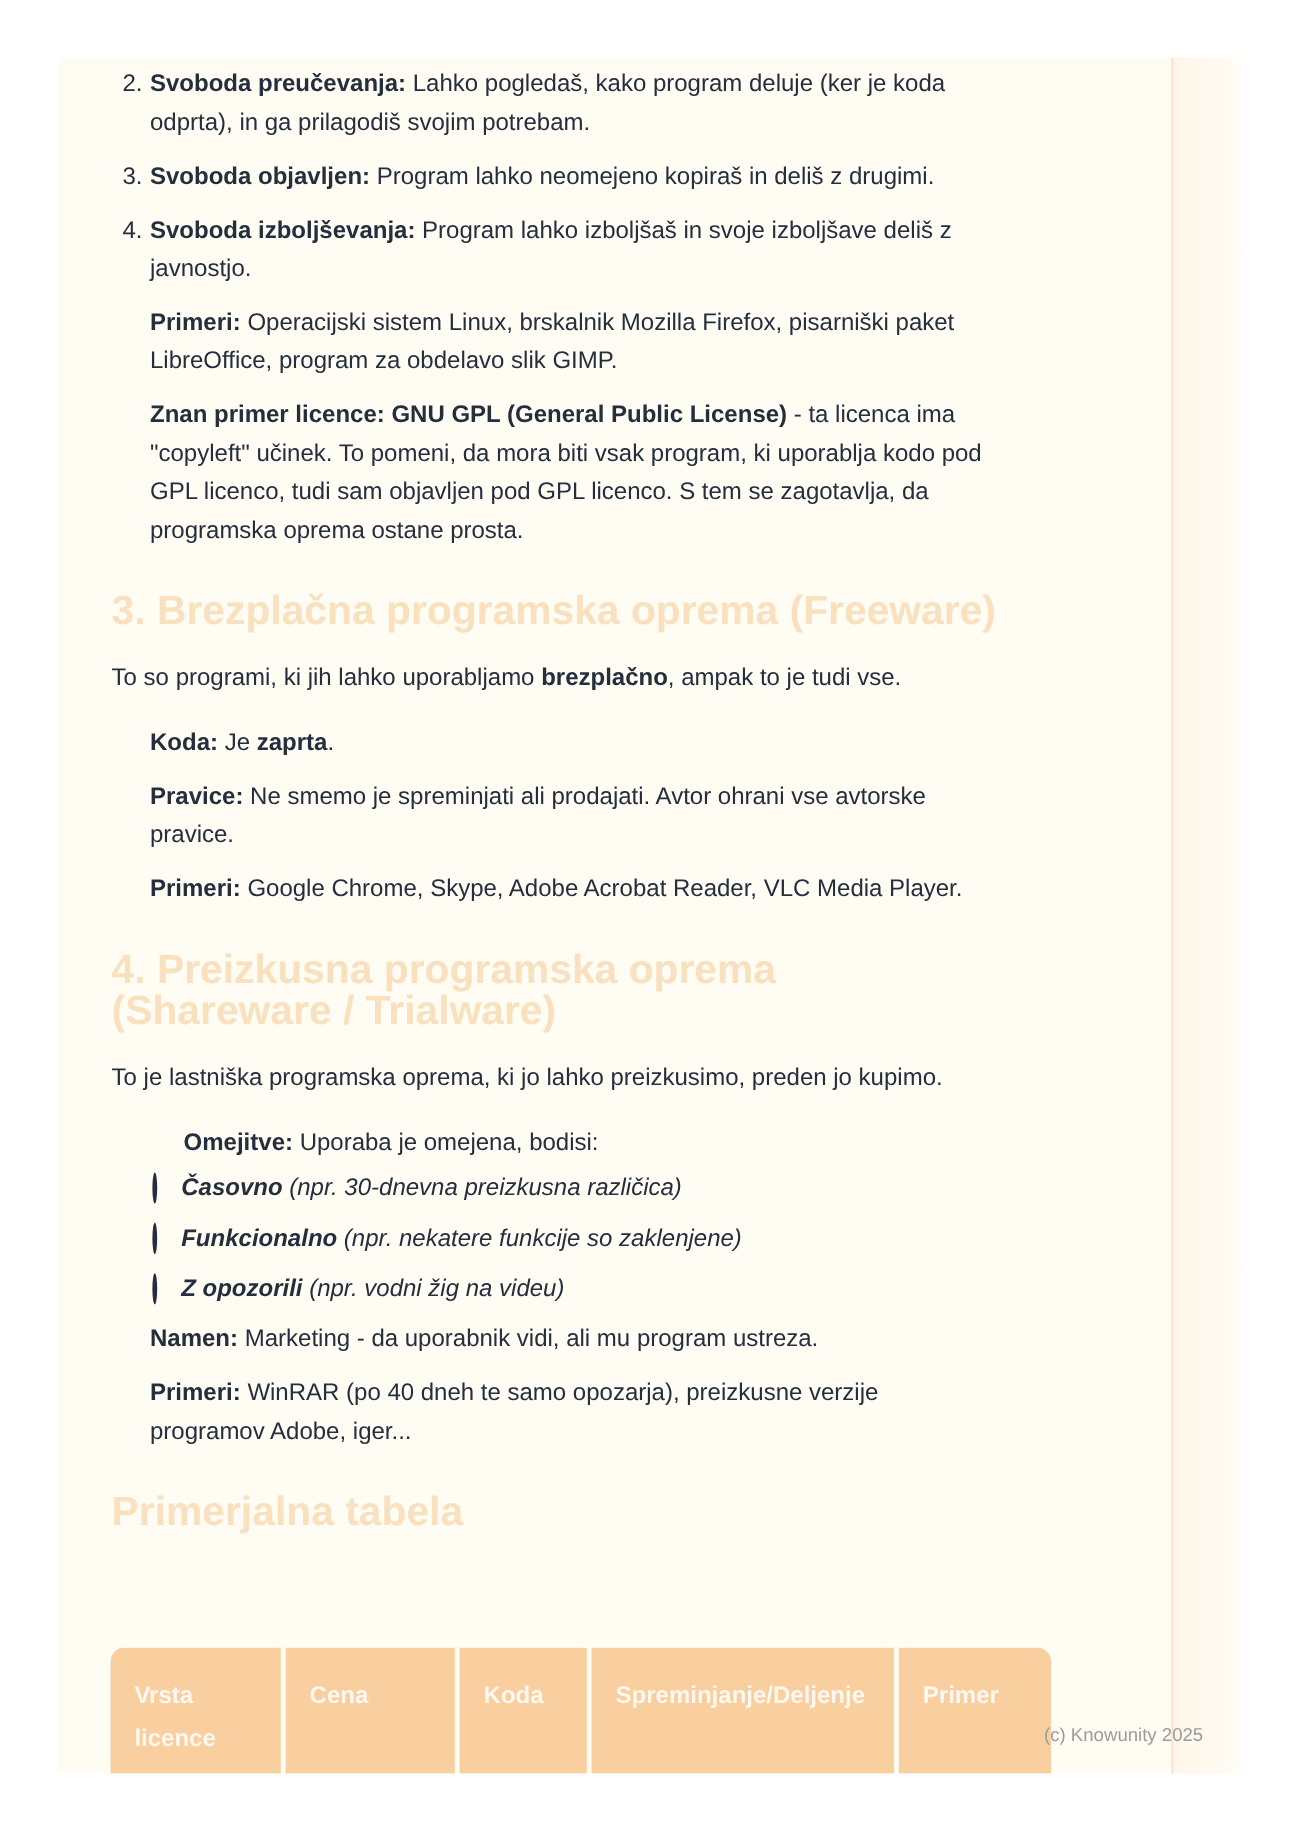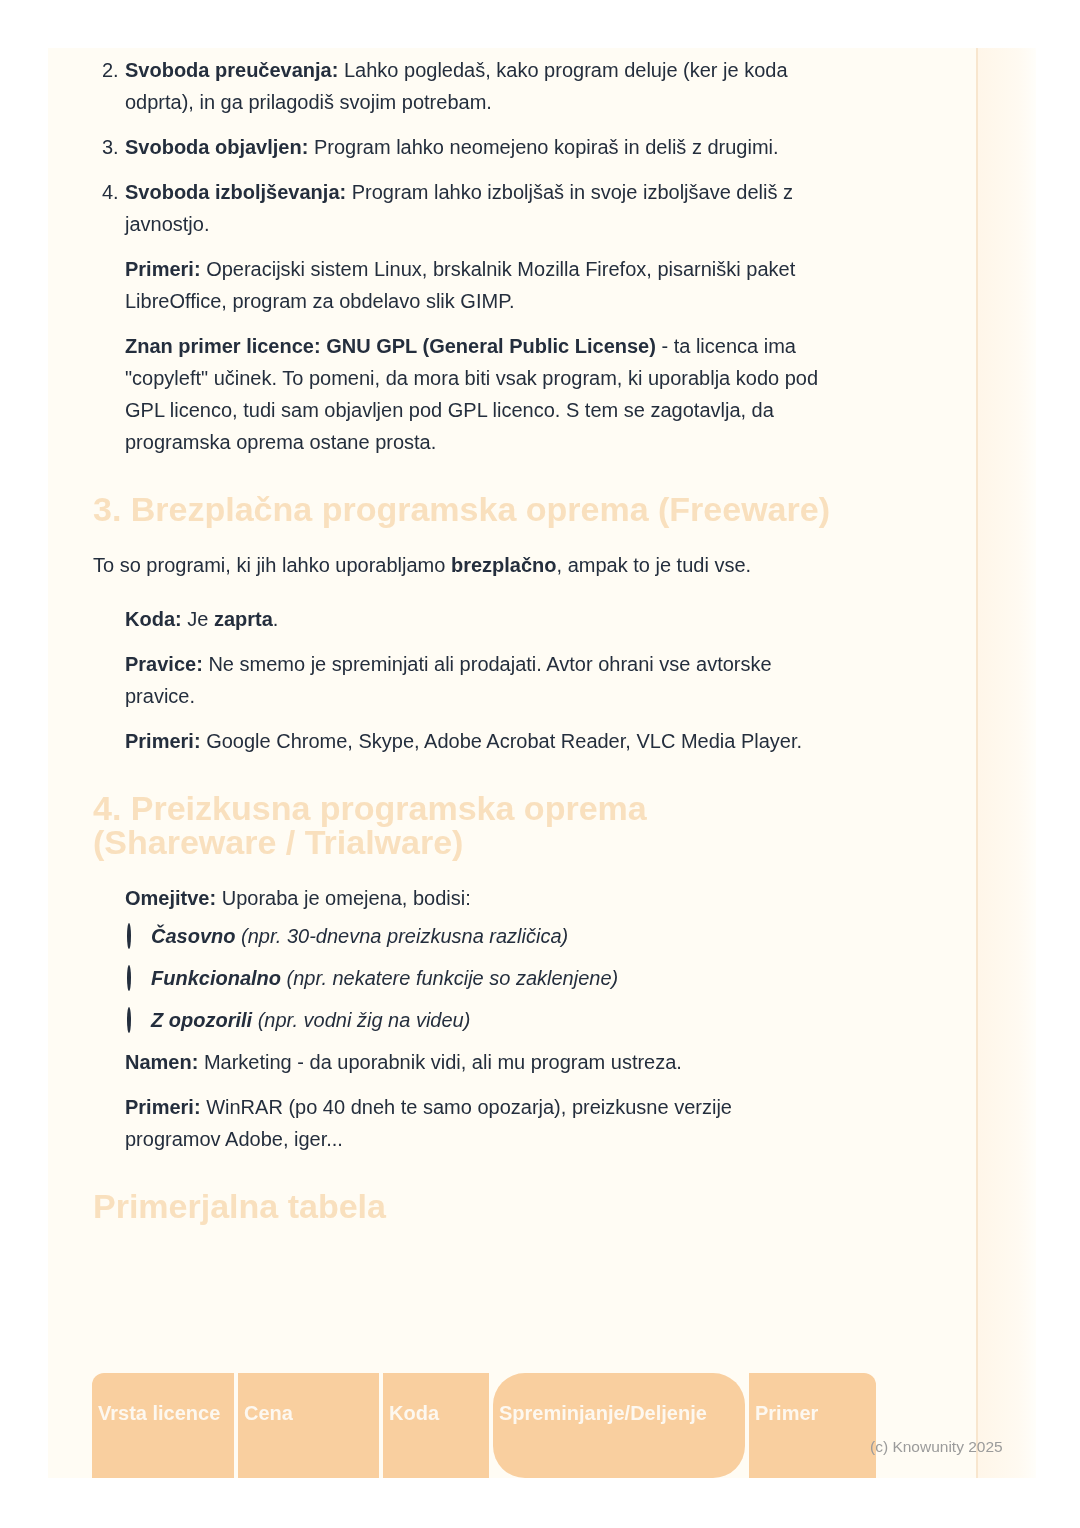--- a/index.html
+++ b/index.html
@@ -21,23 +21,23 @@
   .txt { flex:1; }
   .group-start { margin-top:10px; }
   .sub { margin-left:28px; margin-top:6px; margin-bottom:8px;font-style:italic; }
   .sub .uli { margin-bottom:10px; }
   .sub .dotcol { flex:0 0 30px; padding-left:6px; }
   h2 { font-size:34px; line-height:34px; font-weight:700; color:#F9E0BE; margin:34px 0 23px 0; }
   .para { margin:0 0 22px 0; }
   .cmp-table { position:absolute; left:44px; top:1325px; width:784px; height:105px;
                display:flex; gap:4px; border-radius:12px 12px 0 0; overflow:hidden; }
   .cmp-cell { background:#F9CF9F; color:#FDF8F0; font-weight:700; font-size:20px;
-              line-height:36px; padding:22px 8px 0 6px; }
+              line-height:36px; padding:22px 8px 0 20px; }
   .c1 { flex:0 0 142px; } .c2 { flex:0 0 141px; } .c3 { flex:0 0 106px; }
-  .c4 { flex:0 0 252px;border-radius:32px; } .c5 { flex:1; }
+  .c4 { flex:0 0 252px; } .c5 { flex:1; }
   .copyright { position:absolute; left:870px; top:1436px; font-size:15.5px;
                line-height:22px; color:#9B9B9B; white-space:nowrap; z-index:5; }
 </style>
 </head>
 <body>
 
 <div class="canvas">
   <div class="page">
     <div class="margin-strip"></div>
 
@@ -81,23 +81,24 @@
           <span class="dotcol"><span class="dot"></span></span>
           <span class="txt"><span class="b">Pravice:</span><span> Ne smemo je spreminjati ali prodajati. Avtor ohrani vse avtorske pravice.</span></span>
         </div>
         <div class="uli">
           <span class="dotcol"><span class="dot"></span></span>
           <span class="txt"><span class="b">Primeri:</span><span> Google Chrome, Skype, Adobe Acrobat Reader, VLC Media Player.</span></span>
         </div>
       </div>
 
       <h2>4. Preizkusna programska oprema (Shareware / Trialware)</h2>
+      <p class="para">To je lastniška programska oprema, ki jo lahko preizkusimo, preden jo kupimo.</p>
 
       <div>
-        <div class="uli" style="margin-bottom:0;">
+        <div class="uli" style="margin-bottom:0;gap:28px;">
           <span class="dotcol"><span class="dot"></span></span>
           <span class="txt"><span class="b">Omejitve:</span><span> Uporaba je omejena, bodisi:</span></span>
         </div>
 
         <div class="sub">
           <div class="uli">
             <span class="dotcol"><span class="ring"></span></span>
             <span class="txt"><span class="b">Časovno</span><span> (npr. 30-dnevna preizkusna različica)</span></span>
           </div>
           <div class="uli">

